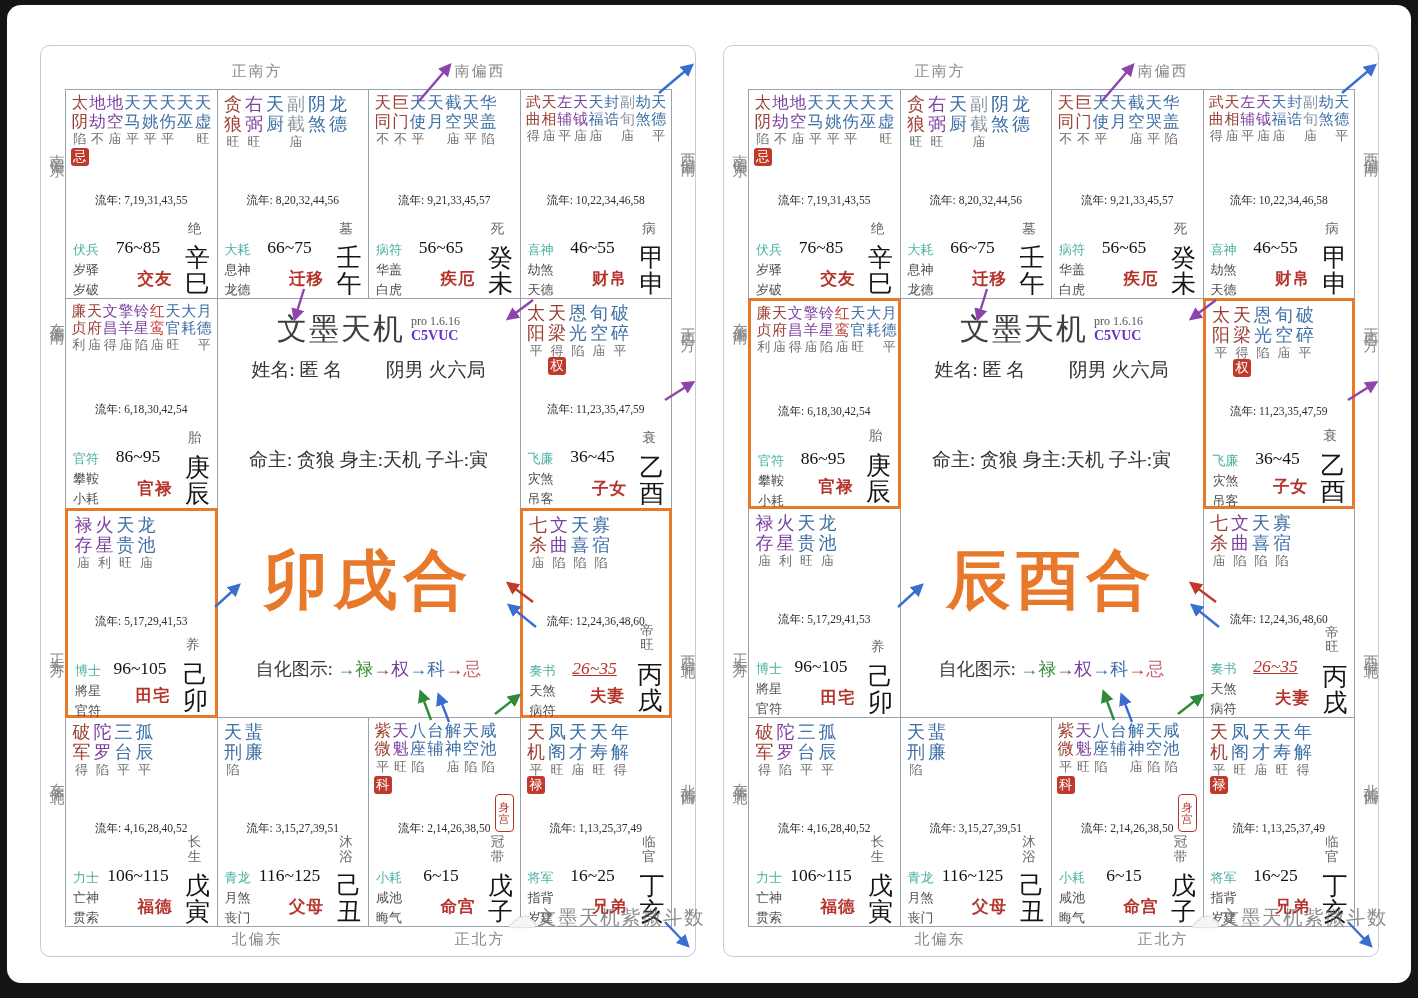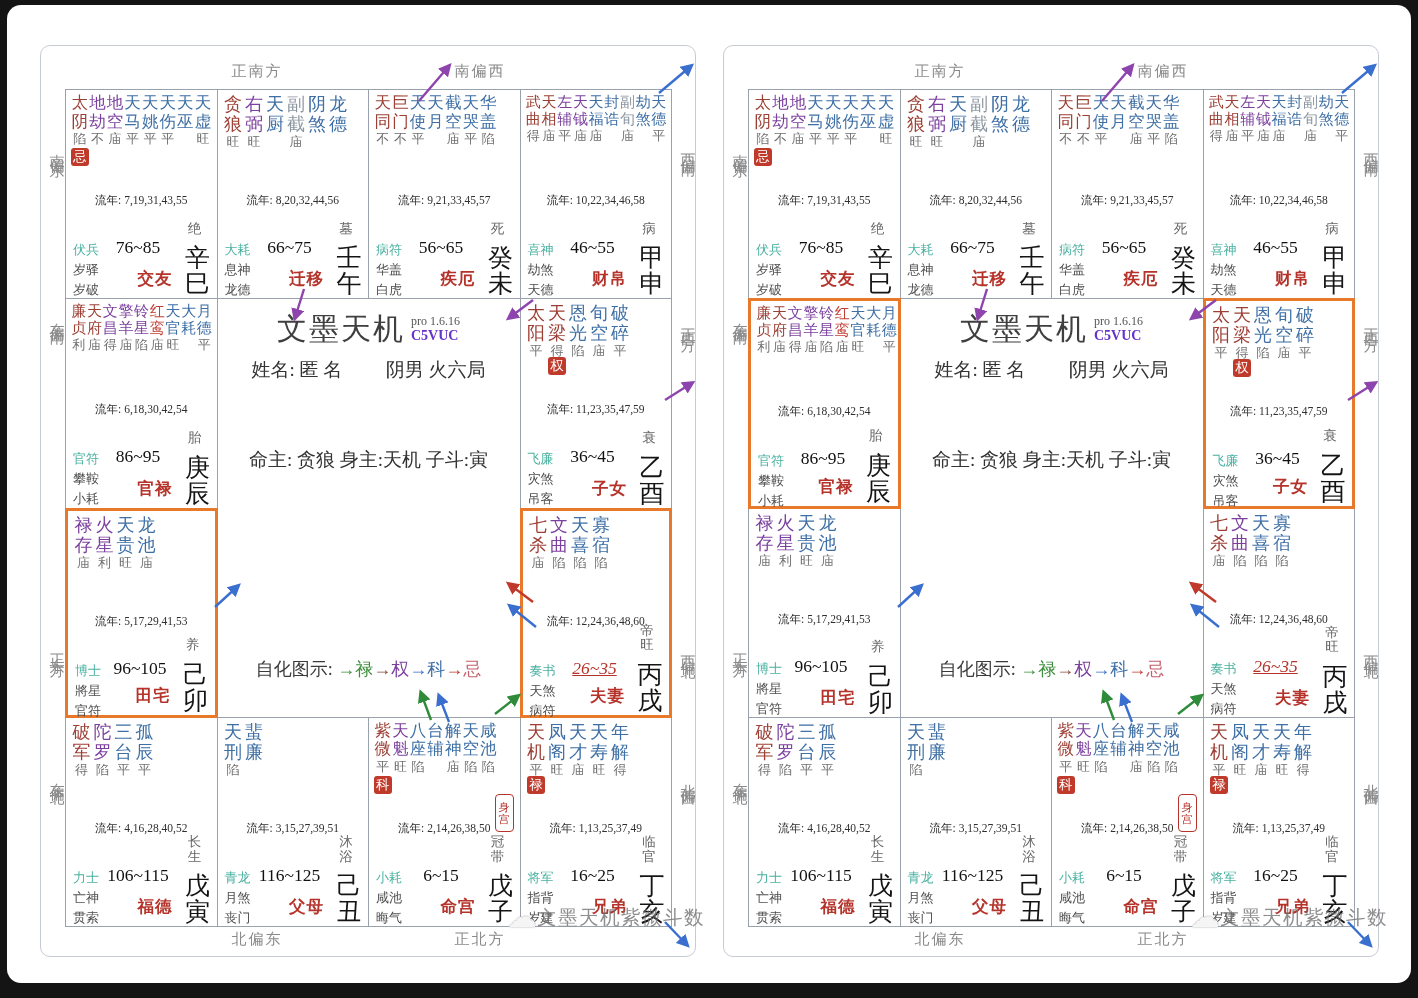--- a/index.html
+++ b/index.html
@@ -661,20 +661,21 @@
             <div class="sub">
               <div class="pro">pro 1.6.16</div>
               <div class="code">C5VUC</div>
             </div>
           </div>
           <div class="c-info">
             <div>姓名: 匿 名</div>
             <div>阴男 火六局</div>
           </div>
           <div class="c-masters">命主: 贪狼 身主:天机 子斗:寅</div>
+          <div class="c-combo">卯戌合</div>
           <div class="c-legend"><span>自化图示: </span><span style="color: rgb(63, 143, 63);">→</span><span style="color: rgb(63, 143, 63);">禄</span><span style="color: rgb(138, 74, 58);">→</span><span style="color: rgb(123, 63, 158);">权</span><span style="color: rgb(58, 111, 208);">→</span><span style="color: rgb(62, 111, 165);">科</span><span style="color: rgb(192, 57, 43);">→</span><span style="color: rgb(196, 96, 110);">忌</span></div>
         </div>
         <svg class="arr">
           <defs>
             <marker id="ah0-0" viewBox="0 0 10 10" refX="7" refY="5" markerWidth="5.5" markerHeight="5.5" orient="auto-start-reverse">
               <path d="M0,0 L10,5 L0,10 z" fill="#8e44ad"></path>
             </marker>
             <marker id="ah0-1" viewBox="0 0 10 10" refX="7" refY="5" markerWidth="5.5" markerHeight="5.5" orient="auto-start-reverse">
               <path d="M0,0 L10,5 L0,10 z" fill="#3a6fd0"></path>
             </marker>
@@ -1313,20 +1314,21 @@
             <div class="sub">
               <div class="pro">pro 1.6.16</div>
               <div class="code">C5VUC</div>
             </div>
           </div>
           <div class="c-info">
             <div>姓名: 匿 名</div>
             <div>阴男 火六局</div>
           </div>
           <div class="c-masters">命主: 贪狼 身主:天机 子斗:寅</div>
+          <div class="c-combo">辰酉合</div>
           <div class="c-legend"><span>自化图示: </span><span style="color: rgb(63, 143, 63);">→</span><span style="color: rgb(63, 143, 63);">禄</span><span style="color: rgb(138, 74, 58);">→</span><span style="color: rgb(123, 63, 158);">权</span><span style="color: rgb(58, 111, 208);">→</span><span style="color: rgb(62, 111, 165);">科</span><span style="color: rgb(192, 57, 43);">→</span><span style="color: rgb(196, 96, 110);">忌</span></div>
         </div>
         <svg class="arr">
           <defs>
             <marker id="ah1-0" viewBox="0 0 10 10" refX="7" refY="5" markerWidth="5.5" markerHeight="5.5" orient="auto-start-reverse">
               <path d="M0,0 L10,5 L0,10 z" fill="#8e44ad"></path>
             </marker>
             <marker id="ah1-1" viewBox="0 0 10 10" refX="7" refY="5" markerWidth="5.5" markerHeight="5.5" orient="auto-start-reverse">
               <path d="M0,0 L10,5 L0,10 z" fill="#3a6fd0"></path>
             </marker>

